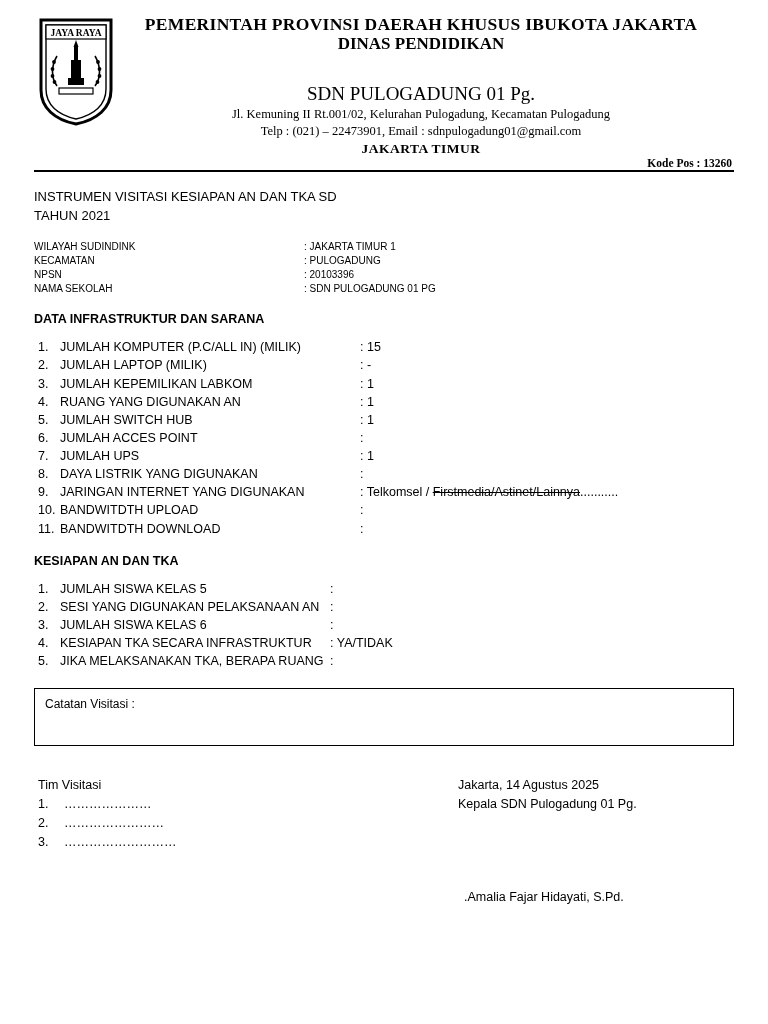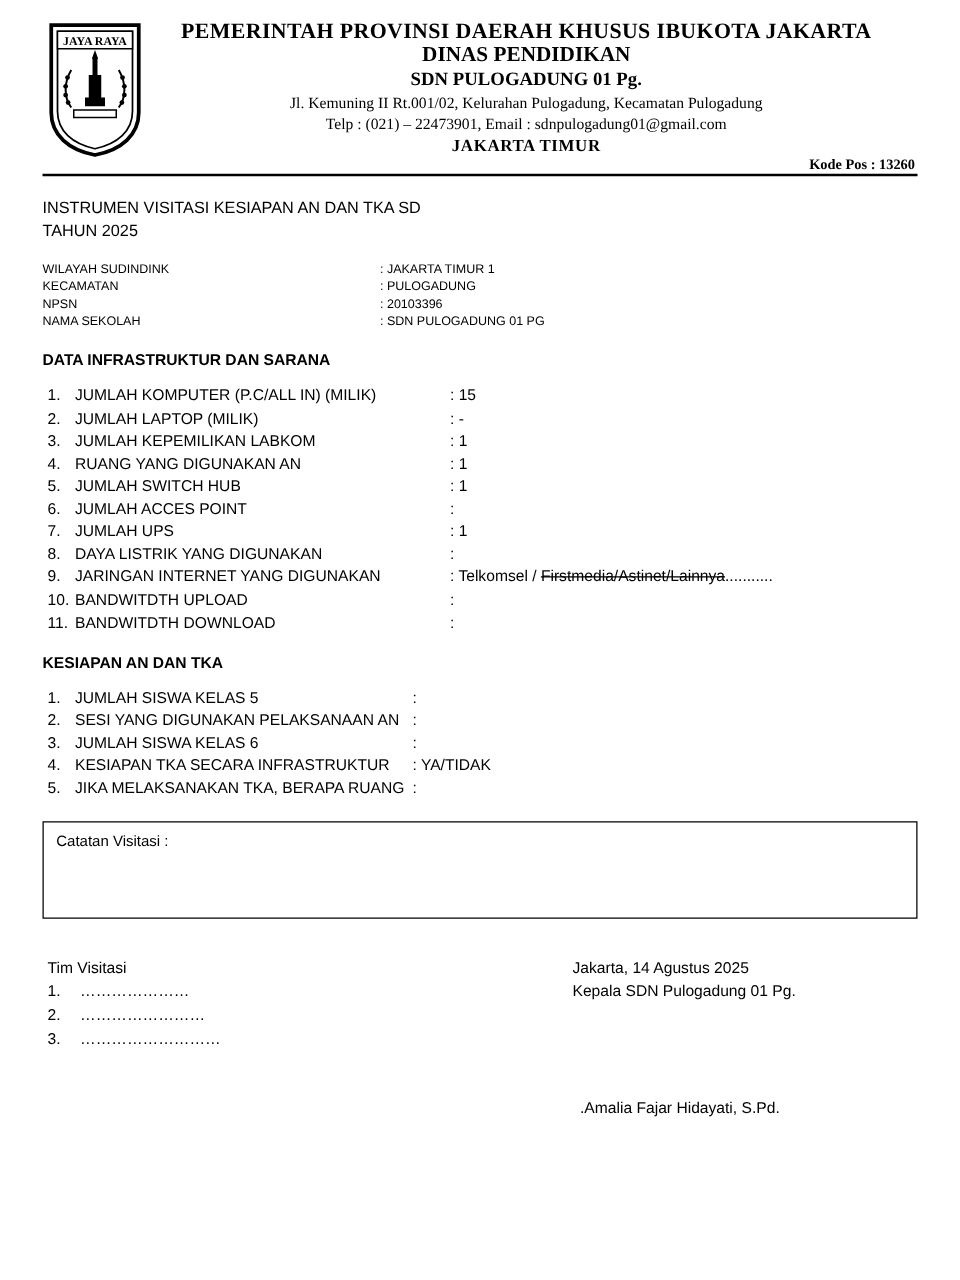--- a/index.html
+++ b/index.html
@@ -51,23 +51,24 @@
     line-height: 1.15;
   }
   .head-line2 {
     font-family: "Liberation Serif", serif;
     font-size: 17px;
     font-weight: bold;
     line-height: 1.2;
   }
   .head-line3 {
     font-family: "Liberation Serif", serif;
-    font-size: 15px;
-    font-weight: bold;
+    font-size: 19px;
+    font-weight: normal;
     line-height: 1.3;
+    margin-top: 27px;
   }
   .head-line4 {
     font-family: "Liberation Serif", serif;
     font-size: 12.5px;
     line-height: 1.35;
   }
   .head-line5 {
     font-family: "Liberation Serif", serif;
     font-size: 12.5px;
     line-height: 1.35;
@@ -155,21 +156,21 @@
   }
   .numlist.second .num-label {
     width: 270px;
     flex: 0 0 270px;
   }
 
   
   .note-box {
     margin-top: 18px;
     border: 1px solid #000;
-    height: 78px;
+    height: 58px;
     padding: 8px 10px;
     box-sizing: border-box;
     font-size: 12px;
   }
 
   
   .sig-wrap {
     margin-top: 30px;
     display: flex;
     font-size: 12.5px;
@@ -237,21 +238,21 @@
       <div class="head-line4">Jl. Kemuning II Rt.001/02, Kelurahan Pulogadung, Kecamatan Pulogadung</div>
       <div class="head-line5">Telp : (021) – 22473901, Email : sdnpulogadung01@gmail.com</div>
       <div class="head-line6">JAKARTA TIMUR</div>
     </div>
   </div>
   <div class="kodepos">Kode Pos : 13260</div>
   <div class="rule-thick"></div>
 
   <div class="doc-title">
     <div>INSTRUMEN VISITASI KESIAPAN AN DAN TKA SD</div>
-    <div>TAHUN 2025</div>
+    <div>TAHUN 2021</div>
   </div>
 
   <div class="ident">
     <div class="ident-row">
       <div class="ident-label">WILAYAH SUDINDINK</div>
       <div class="ident-value">: JAKARTA TIMUR 1</div>
     </div>
     <div class="ident-row">
       <div class="ident-label">KECAMATAN</div>
       <div class="ident-value">: PULOGADUNG</div>

